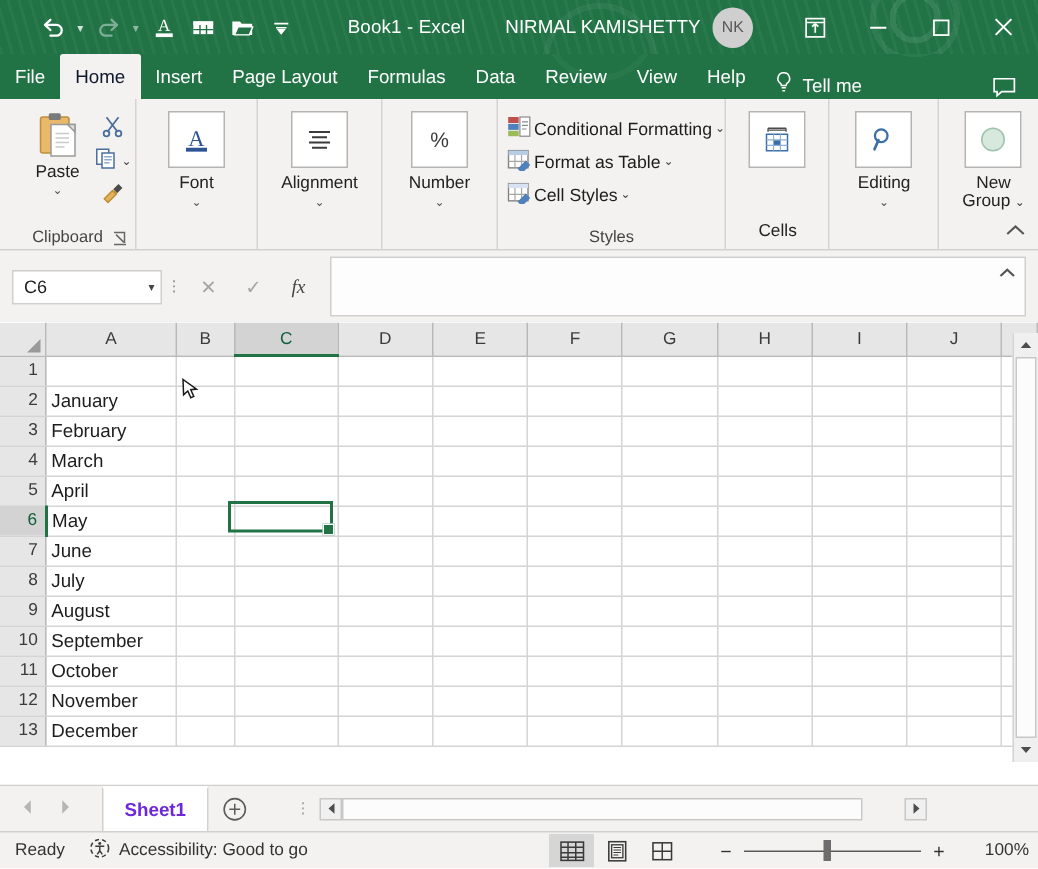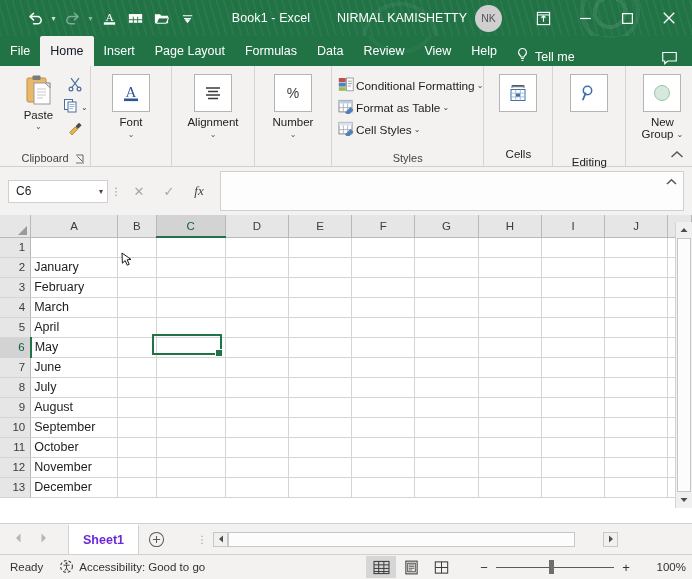--- a/index.html
+++ b/index.html
@@ -519,21 +519,21 @@
           </div>
           <div class="bigbtn-lbl">Cells</div>
           <div class="bigbtn-caret">⌄</div>
         </div>
       </div>
       <div class="rgroup-label"></div>
     </div>
 
     <div class="rgroup">
       <div class="rgroup-body" style="padding-left:8px;padding-right:8px;">
-        <div class="bigbtn" style="width:56px;gap:40px;">
+        <div class="bigbtn" style="width:56px;">
           <div class="bigbtn-box">
             <svg width="22" height="22" viewBox="0 0 22 22">
                 <circle cx="9.5" cy="8.5" r="4.2" fill="none" stroke="#3b6fa8" stroke-width="1.5"></circle>
                 <path d="M7.6 11.4 5 17.5" stroke="#3b6fa8" stroke-width="1.8" stroke-linecap="round"></path>
               </svg>
           </div>
           <div class="bigbtn-lbl">Editing</div>
           <div class="bigbtn-caret">⌄</div>
         </div>
       </div>

